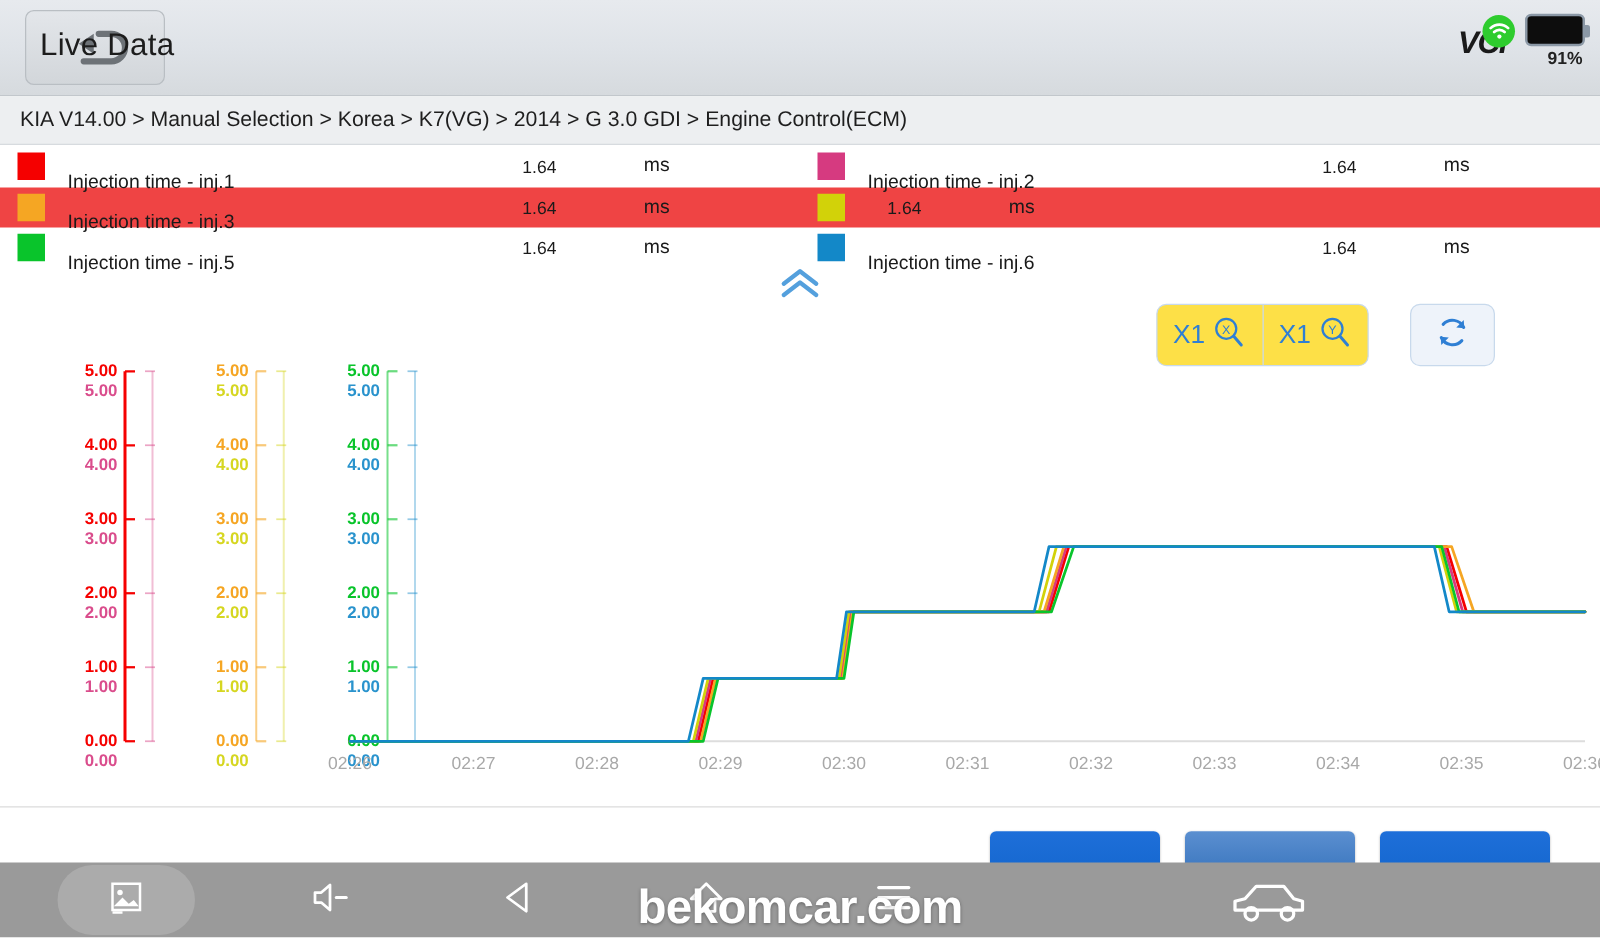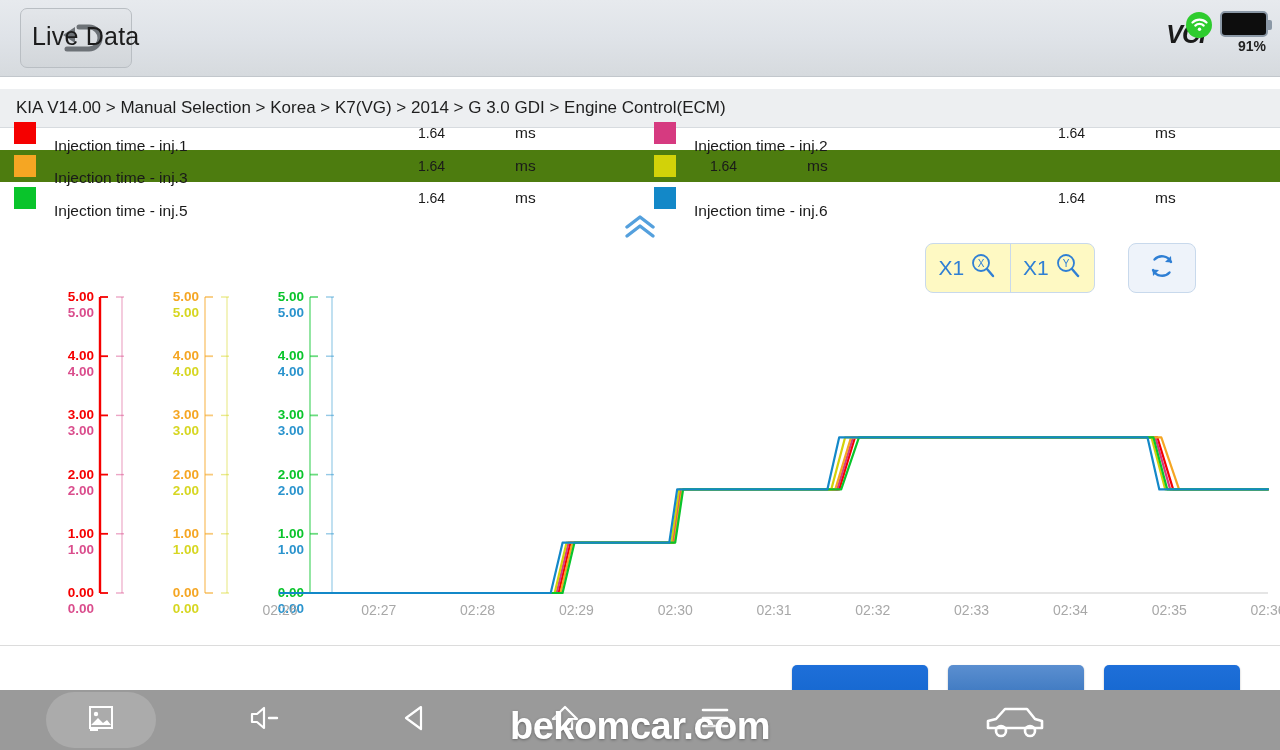--- a/index.html
+++ b/index.html
@@ -47,43 +47,43 @@
   }
   .batt-pct{
     position:absolute;right:14px;top:38px;font-size:14px;font-weight:bold;color:#222;
   }
 
   
   .breadcrumb{
     position:absolute;left:0;top:77px;width:1280px;height:39px;
     background:#edeff1;border-bottom:1px solid #d7dbdf;
     display:flex;align-items:center;
-    font-size:17px;color:#1e1e1e;padding-left:16px;box-sizing:border-box;margin-top:12px;
+    font-size:17px;color:#1e1e1e;padding-left:16px;box-sizing:border-box;
   }
 
   
   .pidlist{position:absolute;left:0;top:117px;width:1280px;height:98px;}
   .pidrow{display:flex;width:1280px;height:32.6px;}
-  .pidrow.alt{background:#4d7c0f;}
+  .pidrow.alt{background:#ef4444;}
   .pidcell{display:flex;align-items:center;width:640px;height:100%;position:relative;}
   .swatch{width:22px;height:22px;margin-left:14px;flex:0 0 auto;}
   .pidname{margin-left:18px;font-size:15.5px;color:#1a1a1a;width:330px;margin-top:25px;}
   .pidval{font-size:14px;color:#1a1a1a;width:95px;text-align:center;}
   .pidunit{font-size:15.5px;color:#1a1a1a;margin-left:36px;}
 
   
   .collapse{
     position:absolute;left:621px;top:215px;width:38px;height:28px;
     display:flex;align-items:center;justify-content:center;
   }
 
   
   .zoomgroup{
     position:absolute;left:925px;top:243px;width:168px;height:48px;
-    background:#fef9c3;border:1px solid #c8d9ec;border-radius:8px;
+    background:#fde047;border:1px solid #c8d9ec;border-radius:8px;
     display:flex;overflow:hidden;
   }
   .zoomhalf{
     width:84px;height:100%;display:flex;align-items:center;justify-content:center;gap:5px;
   }
   .zoomhalf + .zoomhalf{border-left:1px solid #c8d9ec;}
   .zoomlbl{font-size:21px;color:#2f7fd4;}
   .refresh-btn{
     position:absolute;left:1128px;top:243px;width:66px;height:48px;
     background:#eef3fa;border:1px solid #c8d9ec;border-radius:8px;

